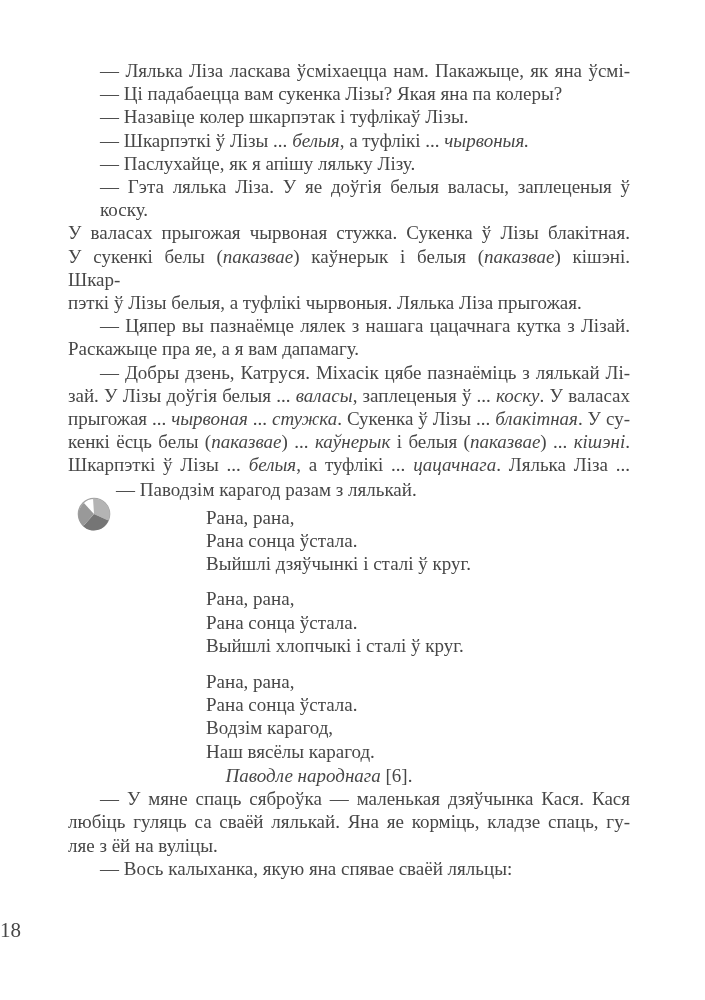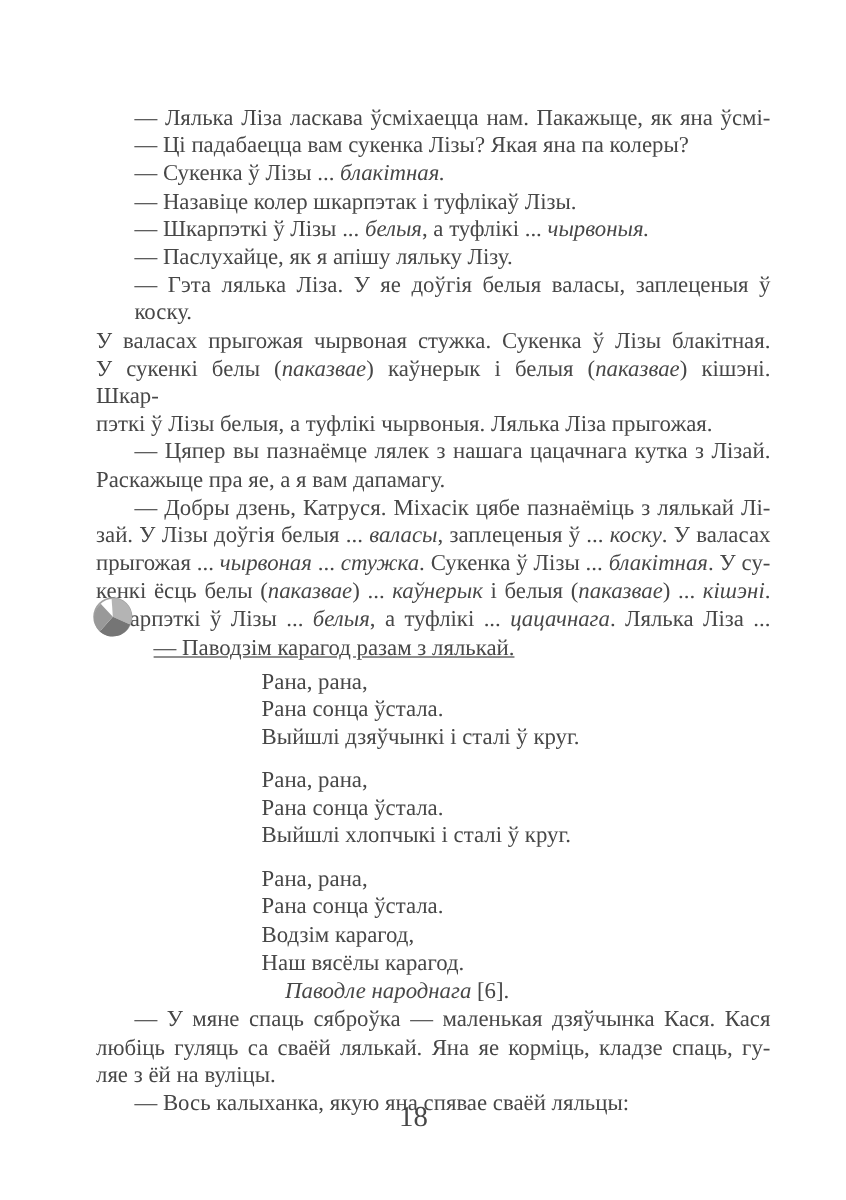--- a/index.html
+++ b/index.html
@@ -6,62 +6,59 @@
   body {
     width: 705px; height: 1000px;
     background: #ffffff;
     position: relative;
     overflow: hidden;
     font-family: "Liberation Serif", "DejaVu Serif", serif;
     color: var(--text-color, #474747);
   }
   .text-block {
     position: absolute;
-    left: 80px; top: 59px;
+    left: 68px; top: 59px;
     width: 562px;
     font-size: 19px;
-    margin-top: 28px;
   }
   .line {
     position: relative;
     line-height: 23.2px;
     min-height: 23.2px;
     white-space: nowrap;
   }
   .line.fill {
     white-space: normal;
     text-align: justify;
     text-align-last: justify;
     text-justify: inter-word;
   }
   .para-first { padding-left: 32px; }
-  .icon-para  { padding-left: 48px; text-decoration: underline; }
+  .icon-para  { padding-left: 48px; }
   .poem       { padding-left: 138px; }
   .attribution{ text-align: center; padding-right: 60px; }
   .it { font-style: italic; }
   .ball-icon {
     position: absolute;
     left: 77px; top: 497px;
     width: 34px; height: 34px;
   }
   .page-number {
     position: absolute;
     left: 0; right: 16px;
     top: 918px;
-    text-align: center;
-    font-size: 24px;
+    font-size: 21px;
   }
 </style>
 </head>
 <body style="--text-color: #474747; background: rgb(255, 255, 255);">
 
 <div class="text-block">
     <div class="line para-first fill"><span>— Лялька Ліза ласкава ўсміхаецца нам. Пакажыце, як яна ўсмі-</span></div>
     <div class="line para-first"><span>— Ці падабаецца вам сукенка Лізы? Якая яна па колеры?</span></div>
-    <div class="line para-first"><span>— Сукенка ў Лізы ... </span><span class="it">блакітная.</span></div>
     <div class="line para-first"><span>— Назавіце колер шкарпэтак і туфлікаў Лізы.</span></div>
     <div class="line para-first"><span>— Шкарпэткі ў Лізы ... </span><span class="it">белыя</span><span>, а туфлікі ... </span><span class="it">чырвоныя.</span></div>
     <div class="line para-first"><span>— Паслухайце, як я апішу ляльку Лізу.</span></div>
     <div class="line para-first fill"><span>— Гэта лялька Ліза. У яе доўгія белыя валасы, заплеценыя ў коску.</span></div>
     <div class="line flush fill"><span>У валасах прыгожая чырвоная стужка. Сукенка ў Лізы блакітная.</span></div>
     <div class="line flush fill"><span>У сукенкі белы (</span><span class="it">паказвае</span><span>) каўнерык і белыя (</span><span class="it">паказвае</span><span>) кішэні. Шкар-</span></div>
     <div class="line flush"><span>пэткі ў Лізы белыя, а туфлікі чырвоныя. Лялька Ліза прыгожая.</span></div>
     <div class="line para-first fill"><span>— Цяпер вы пазнаёмце лялек з нашага цацачнага кутка з Лізай.</span></div>
     <div class="line flush"><span>Раскажыце пра яе, а я вам дапамагу.</span></div>
     <div class="line para-first fill"><span>— Добры дзень, Катруся. Міхасік цябе пазнаёміць з лялькай Лі-</span></div>

